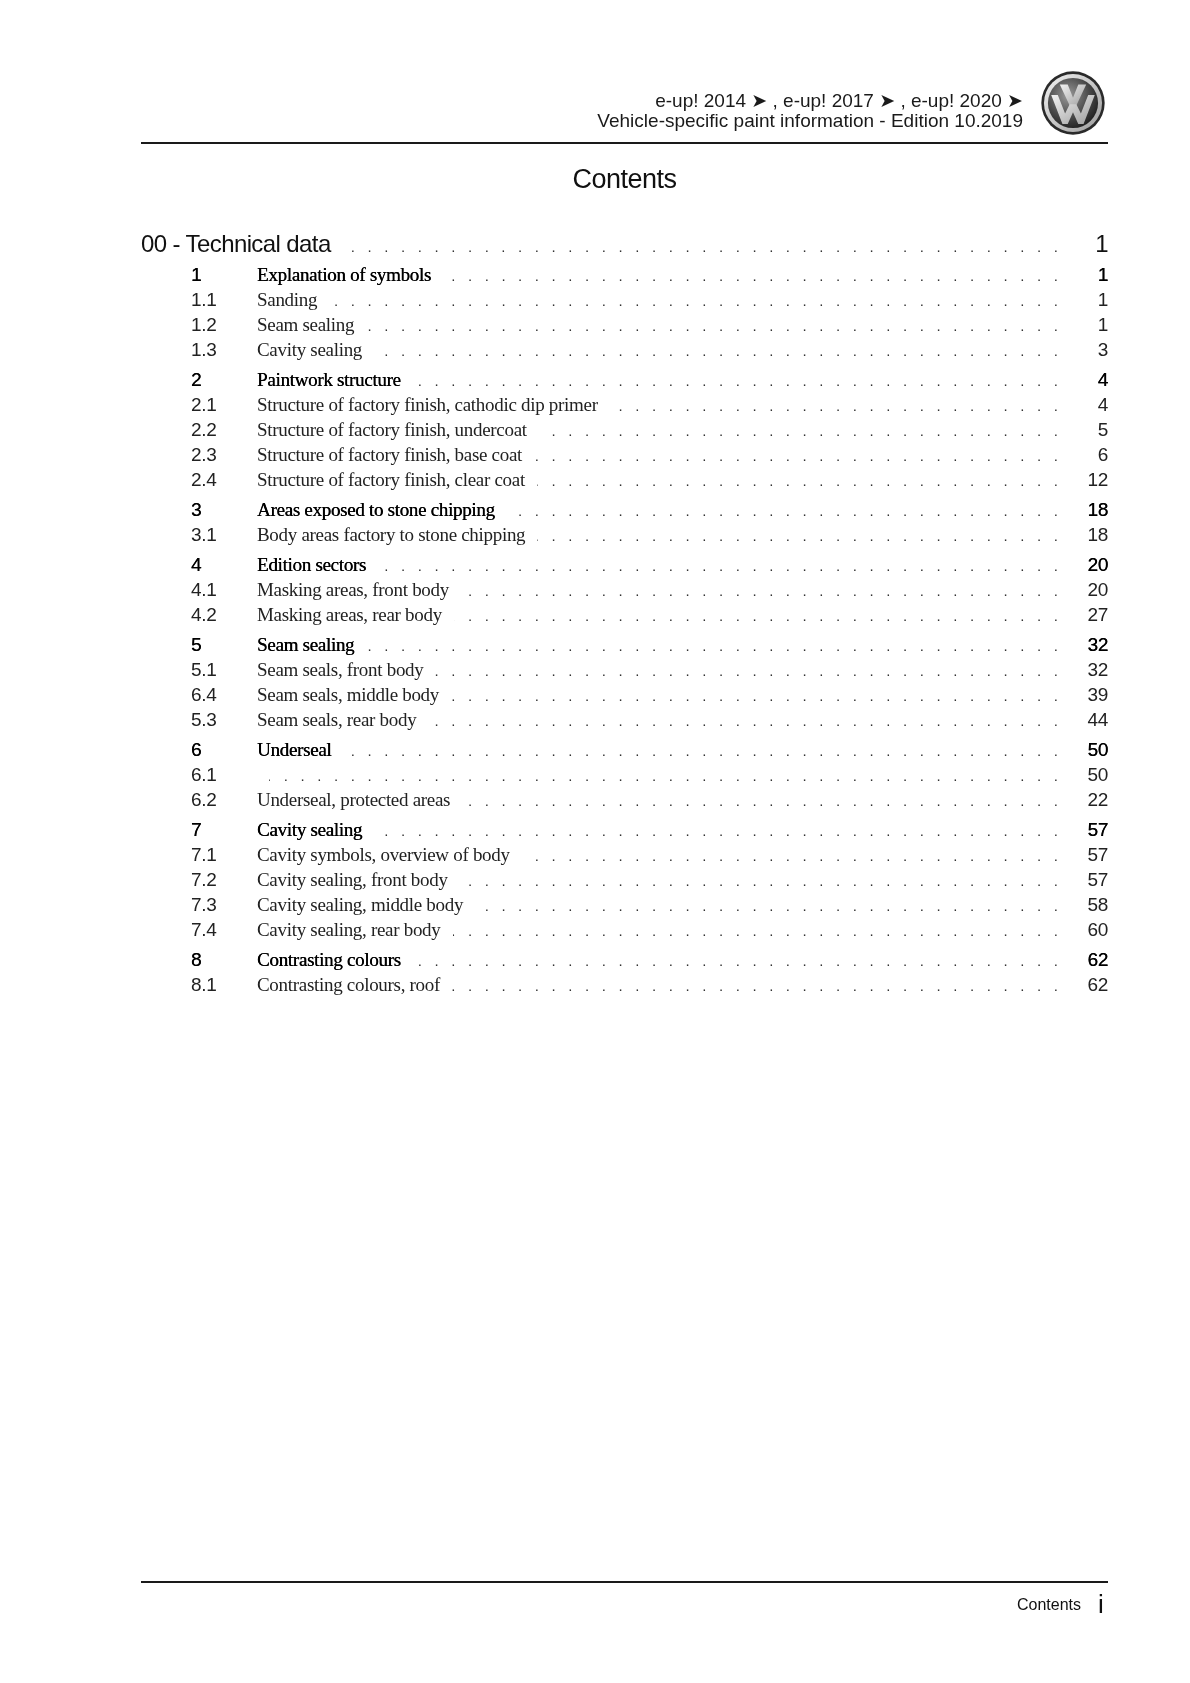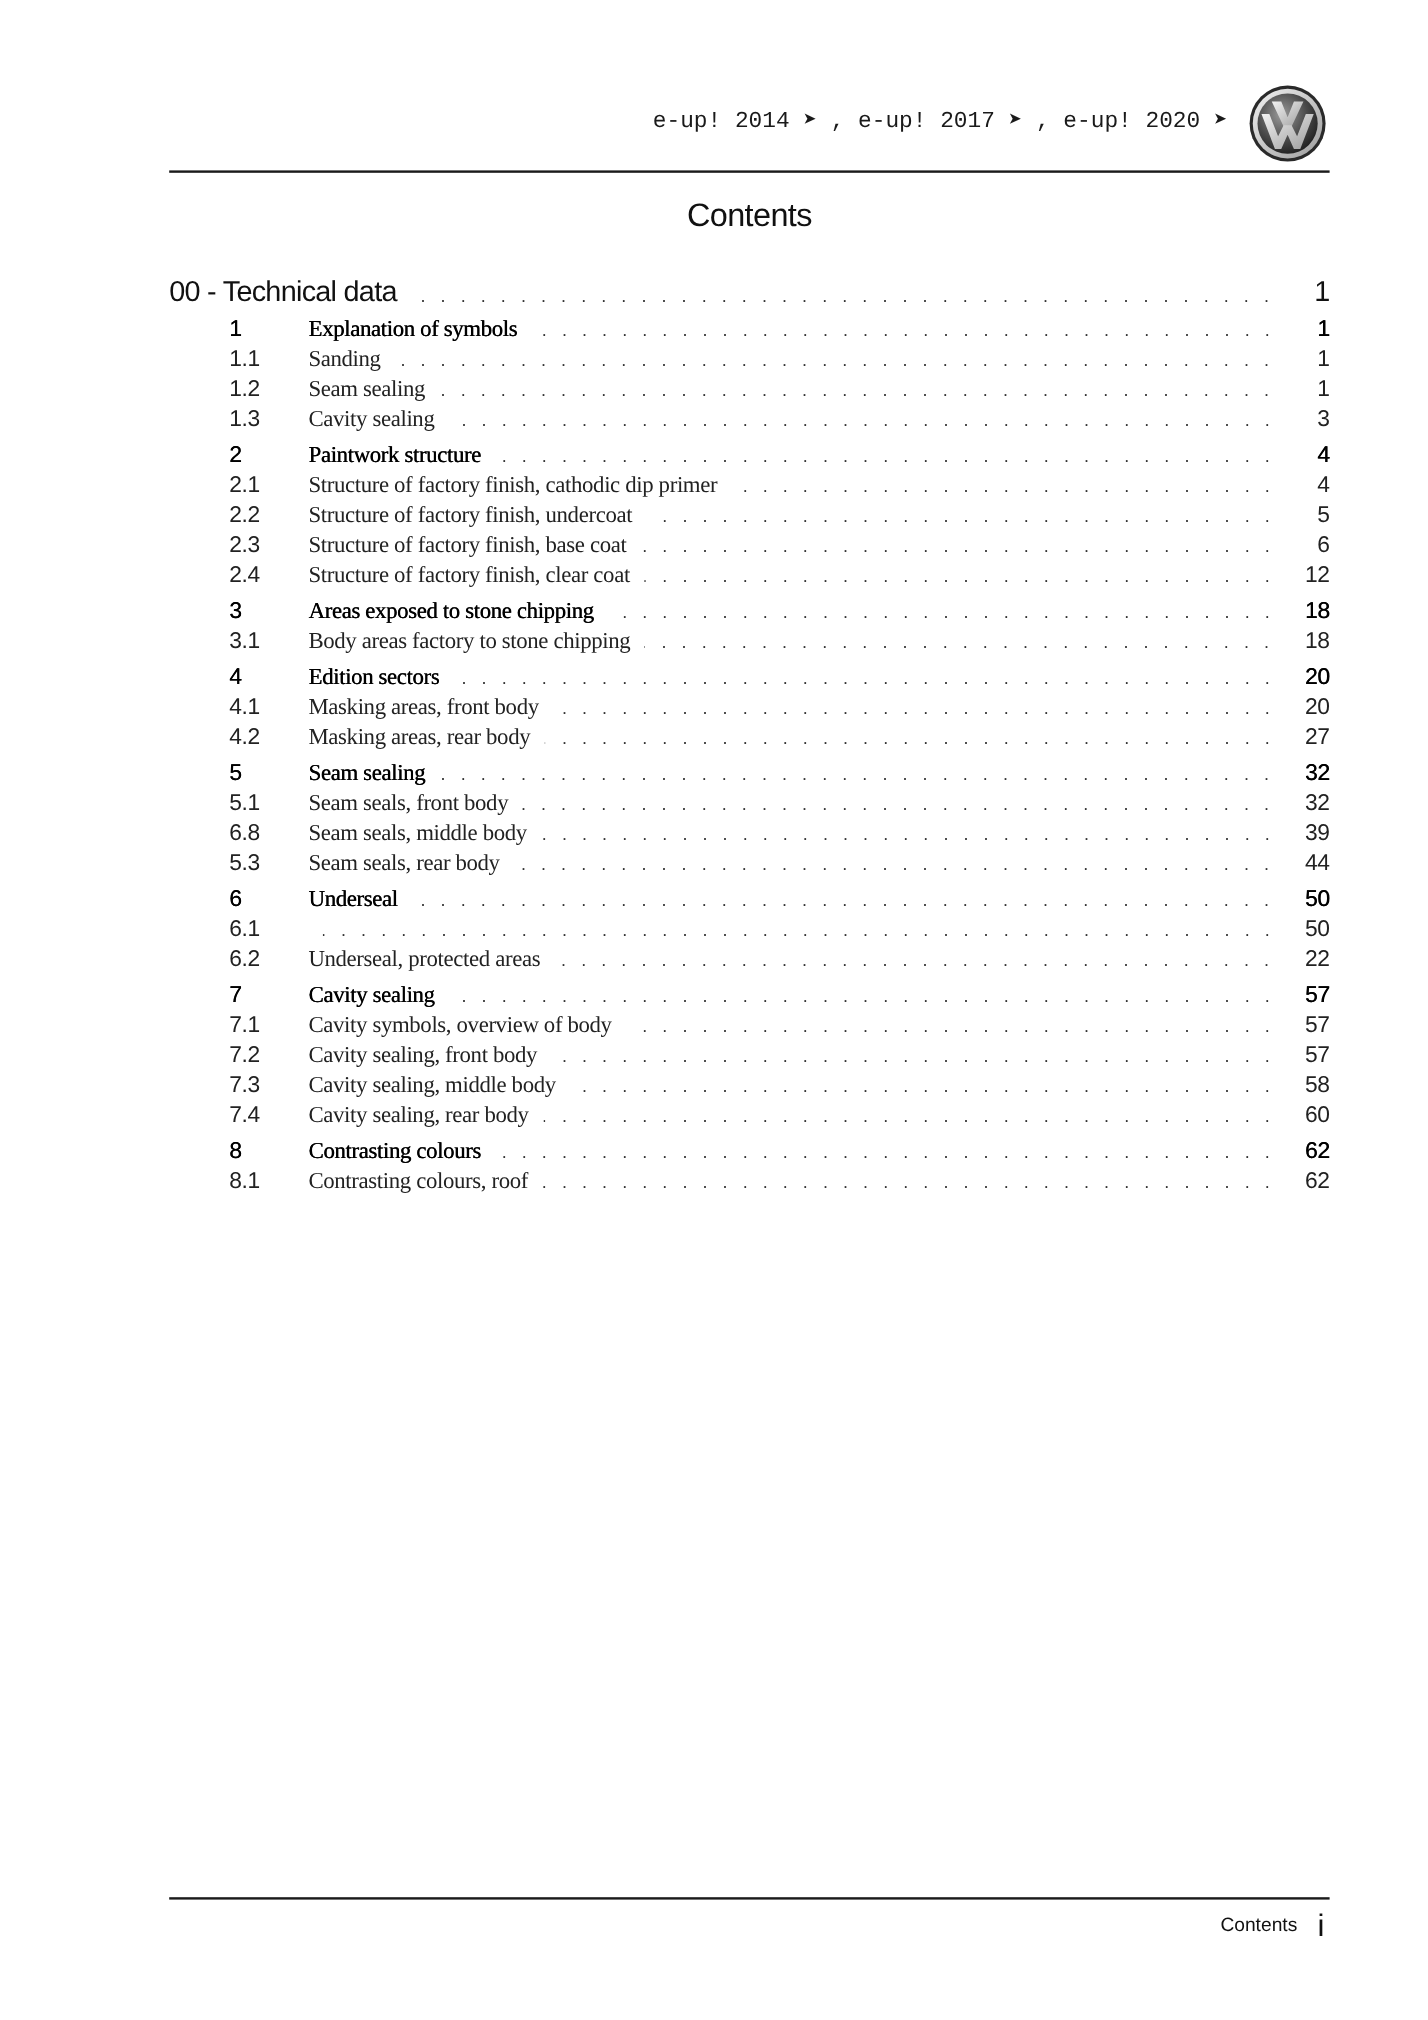--- a/index.html
+++ b/index.html
@@ -16,21 +16,20 @@
       color: #111111;
     }
     .header-lines {
       position: absolute;
       right: 167px;
       top: 91px;
       text-align: right;
       font-size: 19px;
       line-height: 20px;
       color: #1a1a1a;
-      font-family: Liberation Mono, monospace;
     }
     .header-lines div { white-space: nowrap; }
     .logo {
       position: absolute;
       left: 1040px;
       top: 70px;
       width: 66px;
       height: 66px;
     }
     .rule {
@@ -113,20 +112,21 @@
       top: 1589px;
       font-size: 26px;
       color: #111;
     }
   </style>
 </head>
 <body>
 
 <div class="header-lines">
   <div>e-up! 2014 ➤ , e-up! 2017 ➤ , e-up! 2020 ➤</div>
+  <div>Vehicle-specific paint information - Edition 10.2019</div>
 </div>
 
 <svg class="logo" viewBox="0 0 100 100">
   <defs>
     <radialGradient id="vwg" cx="40%" cy="35%" r="70%">
       <stop offset="0%" stop-color="#9a9a9a"></stop>
       <stop offset="60%" stop-color="#4a4a4a"></stop>
       <stop offset="100%" stop-color="#1e1e1e"></stop>
     </radialGradient>
     <linearGradient id="vwr" x1="0" y1="0" x2="1" y2="1">
@@ -252,21 +252,21 @@
           <span class="dots">. . . . . . . . . . . . . . . . . . . . . . . . . . . . . . . . . . . . . . . . . . . . . . . . . . . . . . . . . . . . . . . . . . . . . . . . . . . . . . . . . . . . . . . . . . . . . . . . . . . . . . . . . . . . . . . . . . . . . . . . </span>
           <span class="page">32</span>
         </div>
         <div class="entry level2">
           <span class="num">5.1</span>
           <span class="title">Seam seals, front body</span>
           <span class="dots">. . . . . . . . . . . . . . . . . . . . . . . . . . . . . . . . . . . . . . . . . . . . . . . . . . . . . . . . . . . . . . . . . . . . . . . . . . . . . . . . . . . . . . . . . . . . . . . . . . . . . . . . . . . . . . . . . . . . . . . . </span>
           <span class="page">32</span>
         </div>
         <div class="entry level2">
-          <span class="num">6.8</span>
+          <span class="num">6.4</span>
           <span class="title">Seam seals, middle body</span>
           <span class="dots">. . . . . . . . . . . . . . . . . . . . . . . . . . . . . . . . . . . . . . . . . . . . . . . . . . . . . . . . . . . . . . . . . . . . . . . . . . . . . . . . . . . . . . . . . . . . . . . . . . . . . . . . . . . . . . . . . . . . . . . . </span>
           <span class="page">39</span>
         </div>
         <div class="entry level2">
           <span class="num">5.3</span>
           <span class="title">Seam seals, rear body</span>
           <span class="dots">. . . . . . . . . . . . . . . . . . . . . . . . . . . . . . . . . . . . . . . . . . . . . . . . . . . . . . . . . . . . . . . . . . . . . . . . . . . . . . . . . . . . . . . . . . . . . . . . . . . . . . . . . . . . . . . . . . . . . . . . </span>
           <span class="page">44</span>
         </div>

